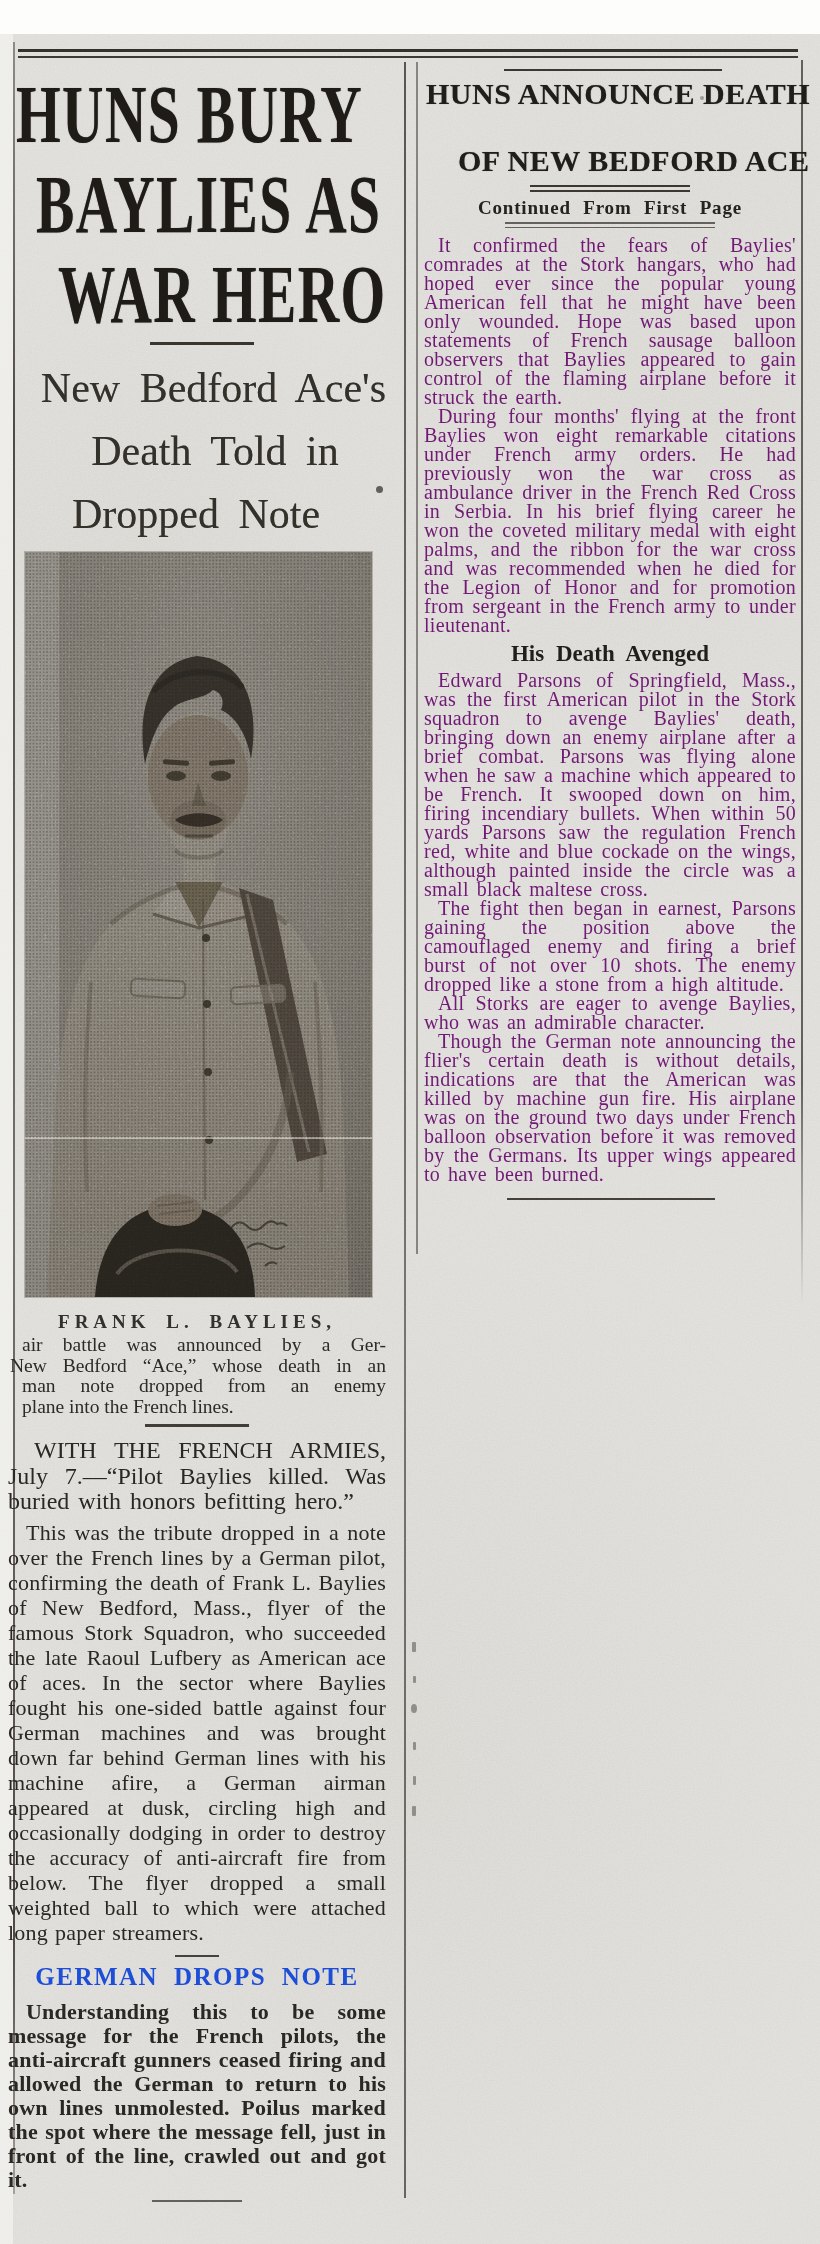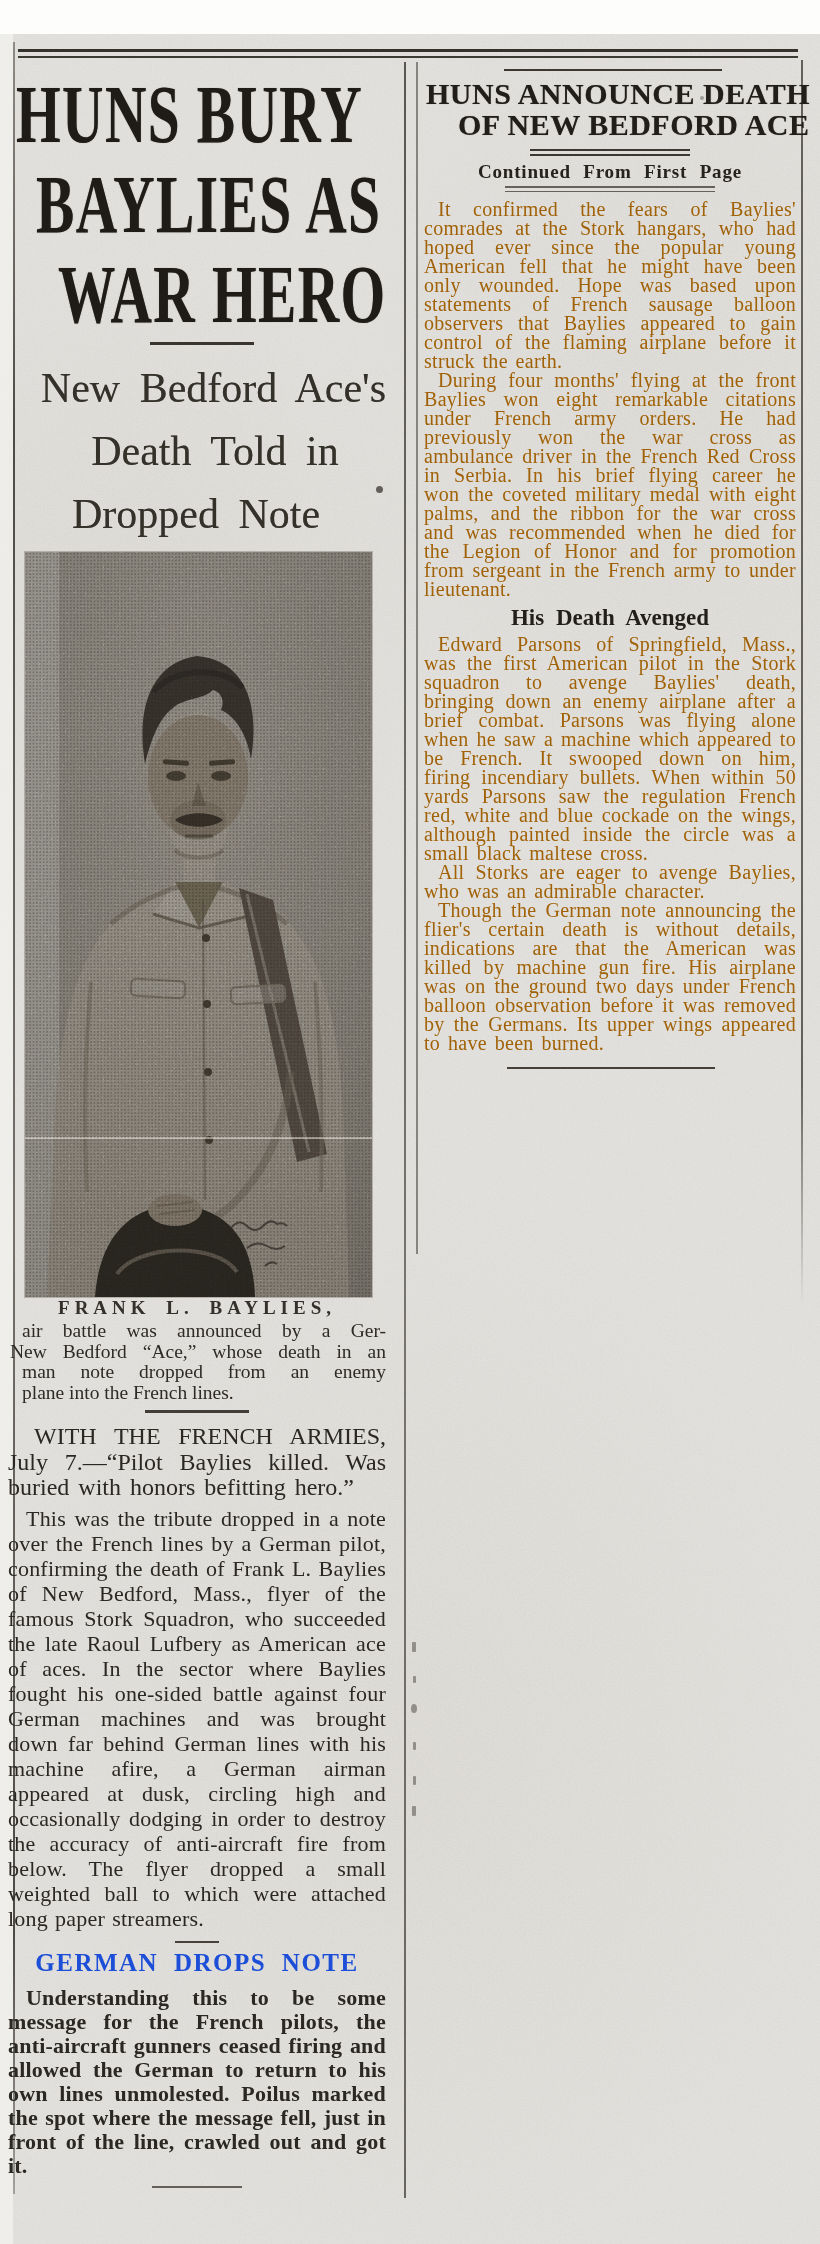--- a/index.html
+++ b/index.html
@@ -53,46 +53,46 @@
     position:relative;width:347px;height:745px;margin:6px 0 0 17px;overflow:hidden;
     outline:1px solid rgba(100,92,80,.35);
   }
   .photo-wrap::after{
     content:"";position:absolute;left:0;top:0;right:0;bottom:0;pointer-events:none;
     background-image:radial-gradient(rgba(35,30,25,.28) 0.8px, rgba(0,0,0,0) 1.25px);
     background-size:3.4px 3.4px;
   }
   .scratch{position:absolute;left:0;top:585px;width:100%;height:2px;background:rgba(238,234,226,.55);}
   
-  .caption-title{margin-top:0;text-align:center;font-weight:bold;font-size:19px;letter-spacing:5px;word-spacing:6px;color:#34302b;}
+  .caption-title{margin-top:14px;text-align:center;font-weight:bold;font-size:19px;letter-spacing:5px;word-spacing:6px;color:#34302b;}
   .caption{margin-top:2px;font-size:19.5px;line-height:20.5px;color:#2e2b26;}
   .caption .cl{padding-left:14px;}
   .caption .cl.first{padding-left:2px;}
   .jl{text-align:justify;text-align-last:justify;}
   .caption-rule{width:104px;height:3px;background:#423d36;margin:7px auto 0;}
   
   .lead{margin:11px 0 0;font-size:24px;line-height:25.5px;text-indent:26px;text-align:justify;word-spacing:3px;}
   .bodypara{margin:5px 0 0;font-size:22px;line-height:25px;text-indent:18px;text-align:justify;letter-spacing:.2px;word-spacing:1.5px;}
   .subhead-rule{width:44px;height:2px;background:#46413a;margin:10px auto 0;}
   .subhead-left{margin-top:5px;text-align:center;font-weight:bold;font-size:25px;line-height:30px;letter-spacing:1.5px;word-spacing:8px;color:#1d4ed8;}
   .closing{margin-top:8px;font-size:22px;line-height:24px;font-weight:bold;}
   .end-rule{width:90px;height:2px;background:rgba(70,64,56,.8);margin:8px auto 0;}
   
   #right-col{position:absolute;left:424px;top:64px;width:372px;}
   .r-toprule{width:218px;height:2px;background:#3c3831;margin:5px 0 0 80px;}
-  .r-hl{font-weight:bold;font-size:30px;line-height:31px;letter-spacing:.5px;color:#211e1a;white-space:nowrap;text-shadow:0 0 .8px rgba(35,30,25,.5);}
+  .r-hl{font-weight:bold;font-size:30px;line-height:31px;letter-spacing:.5px;color:#211e1a;white-space:nowrap;text-shadow:0 0 .8px rgba(35,30,25,.5);margin-top:36px;}
   .r-hl1{margin-top:7px;margin-left:2px;}
   .r-hl2{margin-left:34px;}
   .r-dblrule{width:160px;height:2px;background:#3c3831;margin:0 auto;}
   .r-dblrule.a{margin-top:9px;}
   .r-dblrule.b{margin-top:3px;}
   .kicker{margin-top:5px;text-align:center;font-weight:bold;font-size:19px;letter-spacing:.8px;word-spacing:7px;color:#26231f;}
   .kicker-rule{width:210px;height:2px;background:rgba(60,55,48,.75);margin:3px auto 0;}
   .kicker-rule.b{margin-top:3px;height:1px;}
-  .rpara{margin:0;font-size:20px;line-height:19px;text-align:justify;text-indent:14px;letter-spacing:.3px;word-spacing:2.5px;color:#a16207;}
+  .rpara{margin:0;font-size:20px;line-height:19px;text-align:justify;text-indent:14px;letter-spacing:.3px;word-spacing:2.5px;color:#701a75;}
   .rpara.first{margin-top:8px;}
   .r-subhead{text-align:center;font-weight:bold;font-size:23px;line-height:26px;margin:6px 0 4px;word-spacing:6px;color:#221f1b;}
   .r-endrule{width:208px;height:2px;background:#45403a;margin:14px 0 0 83px;}
 </style>
 </head>
 <body>
 
 <div class="paper">
   <svg class="paper-noise" width="820" height="2210">
     <defs>
@@ -236,17 +236,18 @@
   <div class="kicker">Continued From First Page</div>
   <div class="kicker-rule"></div>
   <div class="kicker-rule b"></div>
 
   <p class="rpara first">It confirmed the fears of Baylies' comrades at the Stork hangars, who had hoped ever since the popular young American fell that he might have been only wounded. Hope was based upon statements of French sausage balloon observers that Baylies appeared to gain control of the flaming airplane before it struck the earth.</p>
   <p class="rpara">During four months' flying at the front Baylies won eight remarkable citations under French army orders. He had previously won the war cross as ambulance driver in the French Red Cross in Serbia. In his brief flying career he won the coveted military medal with eight palms, and the ribbon for the war cross and was recommended when he died for the Legion of Honor and for promotion from sergeant in the French army to under lieutenant.</p>
 
   <div class="r-subhead">His Death Avenged</div>
 
   <p class="rpara">Edward Parsons of Springfield, Mass., was the first American pilot in the Stork squadron to avenge Baylies' death, bringing down an enemy airplane after a brief combat. Parsons was flying alone when he saw a machine which appeared to be French. It swooped down on him, firing incendiary bullets. When within 50 yards Parsons saw the regulation French red, white and blue cockade on the wings, although painted inside the circle was a small black maltese cross.</p>
+  <p class="rpara">The fight then began in earnest, Parsons gaining the position above the camouflaged enemy and firing a brief burst of not over 10 shots. The enemy dropped like a stone from a high altitude.</p>
   <p class="rpara">All Storks are eager to avenge Baylies, who was an admirable character.</p>
   <p class="rpara">Though the German note announcing the flier's certain death is without details, indications are that the American was killed by machine gun fire. His airplane was on the ground two days under French balloon observation before it was removed by the Germans. Its upper wings appeared to have been burned.</p>
 
   <div class="r-endrule"></div>
 </div>
 
 </body></html>

